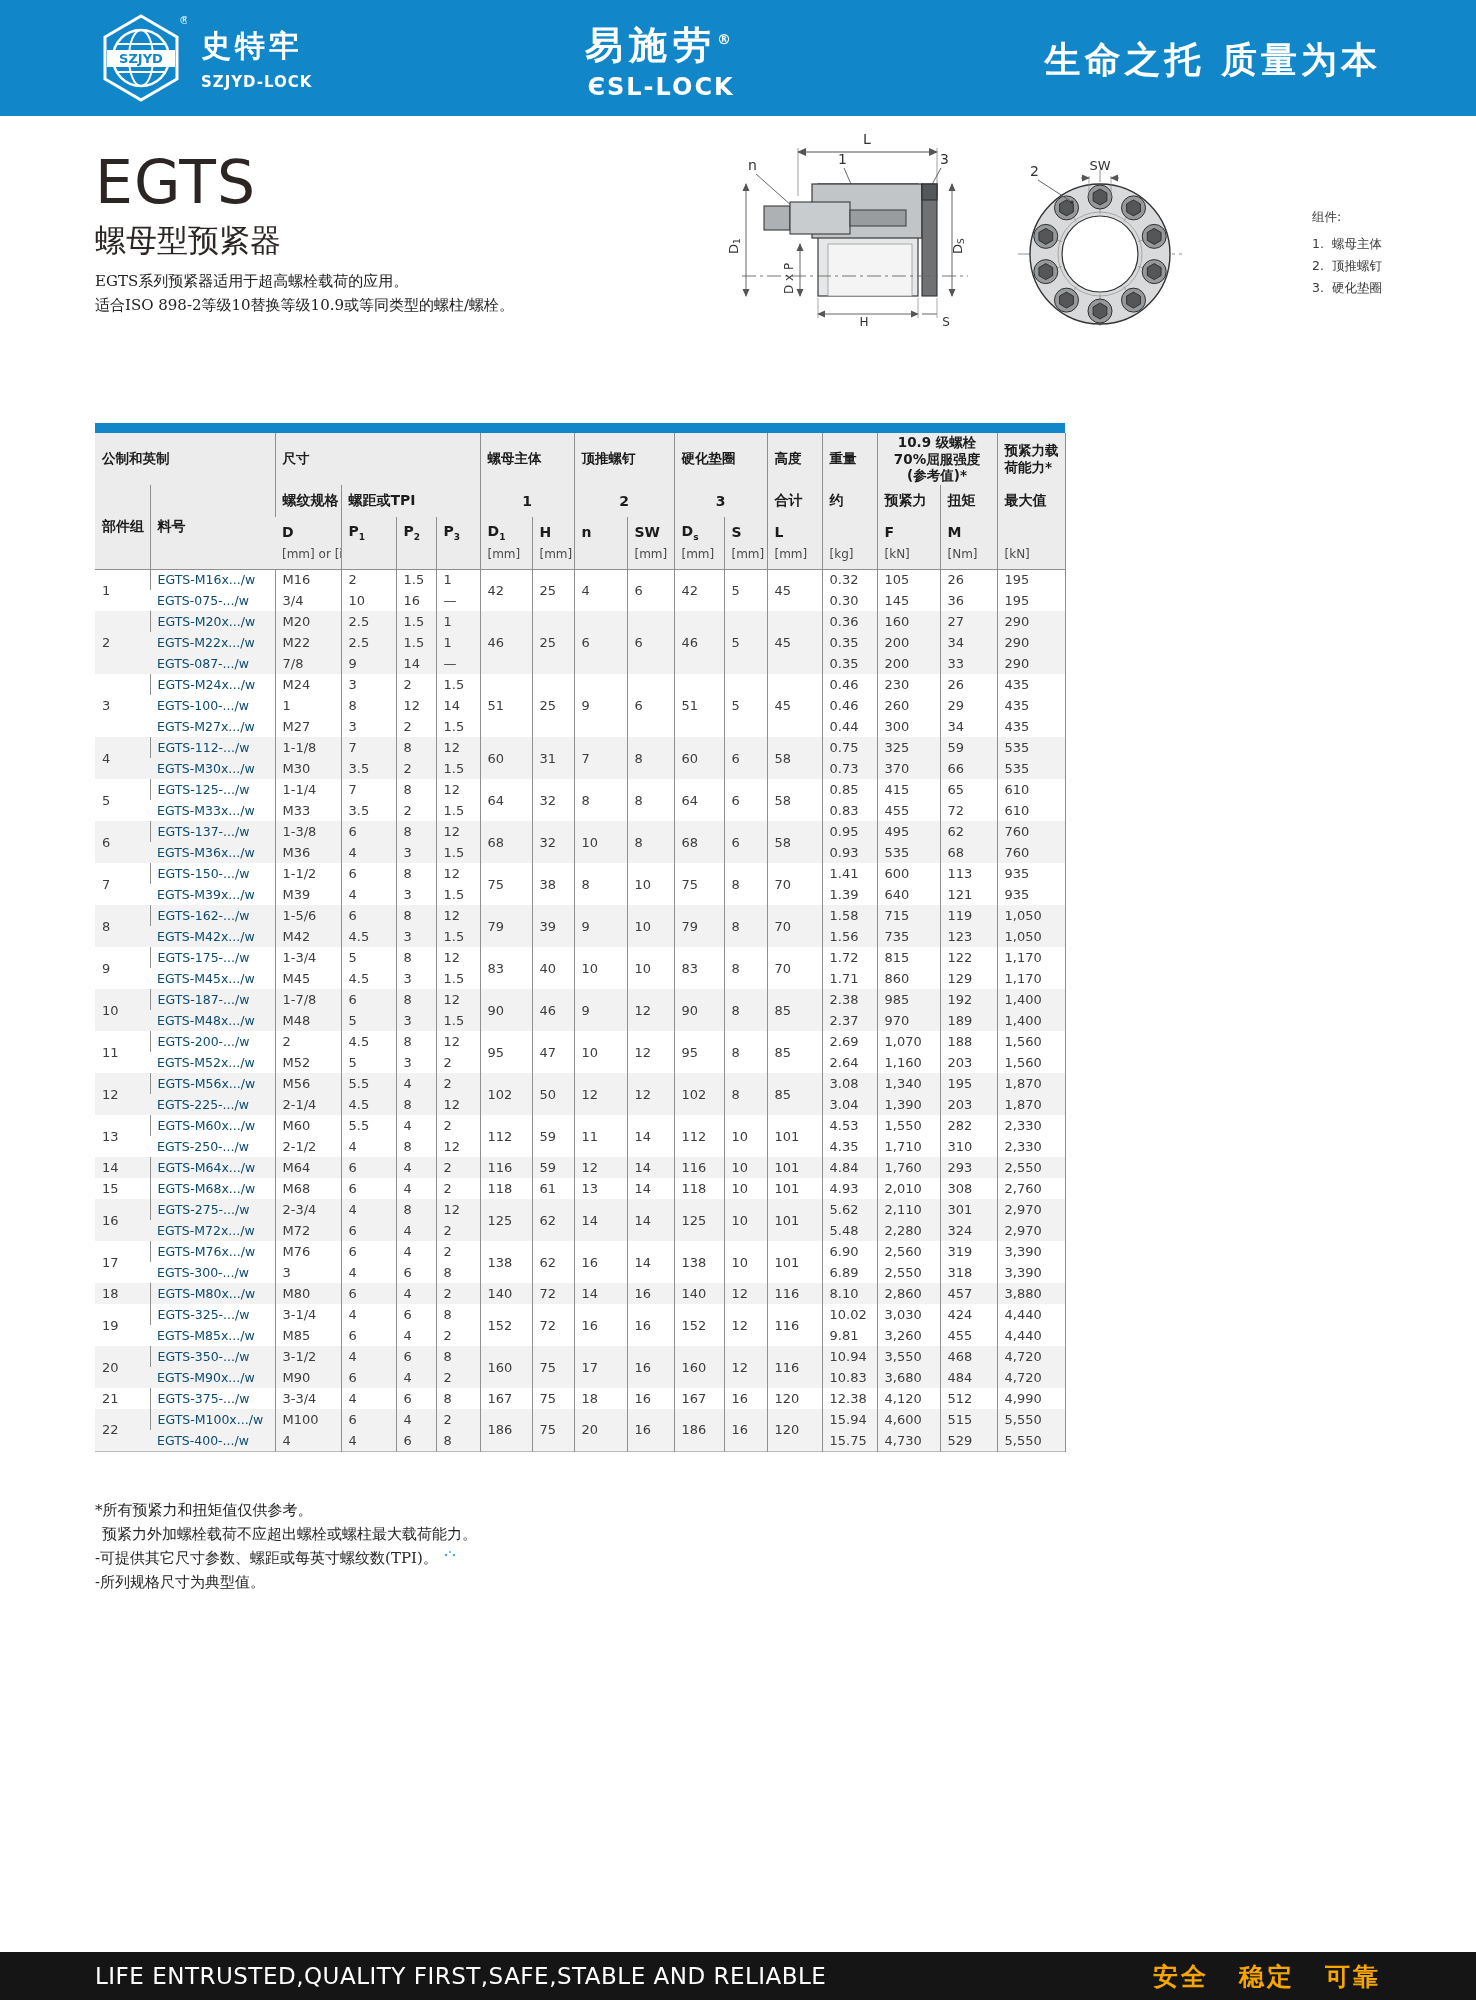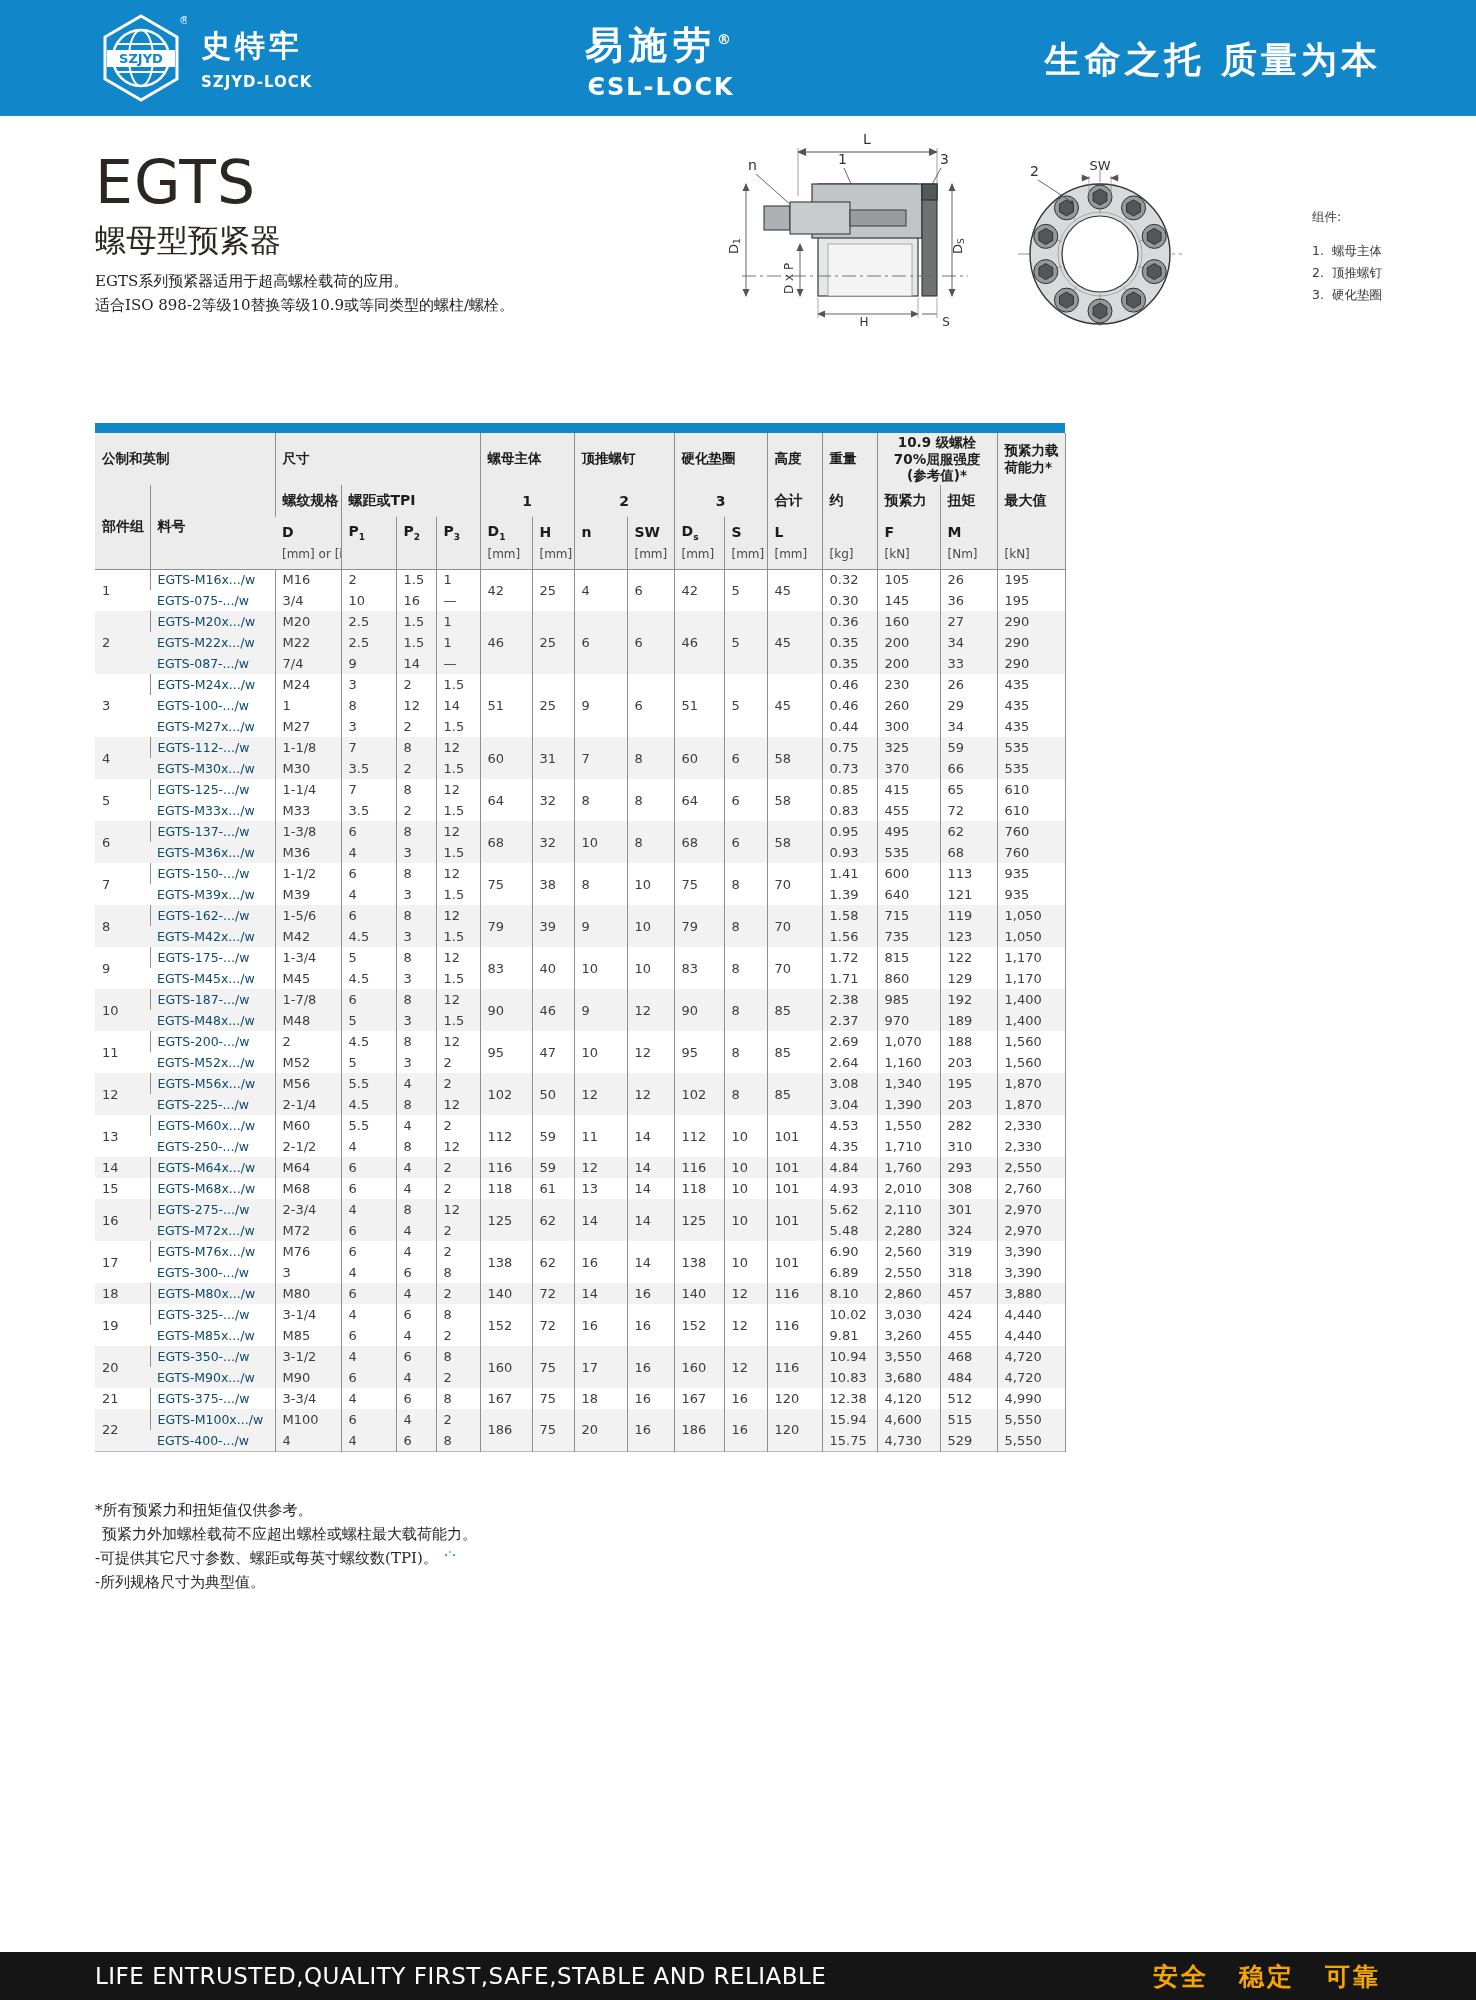--- a/index.html
+++ b/index.html
@@ -19,21 +19,21 @@
 
   
   .title-block { position:absolute; left:95px; top:152px; color:#2b2523; }
   .title-series { font-size:60px; font-weight:500; letter-spacing:1px; line-height:1.0; }
   .title-sub { font-size:31px; font-weight:400; margin-top:8px; line-height:1.3; }
   .title-desc { font-family:"DejaVu Serif", serif; font-size:15px; color:#222; margin-top:10px; line-height:1.55; }
 
   
   .diagram { position:absolute; left:700px; top:126px; width:762px; height:202px; }
   .legend { position:absolute; left:612px; top:80px; font-size:12.5px; color:#3a3a3a; line-height:1.75; }
-  .legend .lg-title { margin-bottom:12px; }
+  .legend .lg-title { margin-bottom:5px; }
   svg text { font-family:"DejaVu Sans", sans-serif; }
 
   
   .table-wrap { position:absolute; left:95px; top:423px; width:970px; }
   .table-topbar { height:10px; background:#1186c8; }
   table.spec { width:970px; border-collapse:collapse; table-layout:fixed; }
   table.spec th, table.spec td { border-left:1px solid #8f8f8f; padding:0 0 0 7px; text-align:left; vertical-align:middle; overflow:hidden; white-space:nowrap; }
   table.spec th:first-child, table.spec td:first-child { border-left:none; }
   table.spec th:last-child, table.spec td:last-child { border-right:1px solid #8f8f8f; }
   thead { background:#ececec; }
@@ -365,21 +365,21 @@
             <td class="c-num">2.5</td>
             <td class="c-num">1.5</td>
             <td class="c-num">1</td>
             <td class="c-num">0.35</td>
             <td class="c-num">200</td>
             <td class="c-num">34</td>
             <td class="c-num">290</td>
           </tr>
           <tr class="g-even">
             <td class="c-part">EGTS-087-.../w</td>
-            <td class="c-num">7/4</td>
+            <td class="c-num">7/8</td>
             <td class="c-num">9</td>
             <td class="c-num">14</td>
             <td class="c-num">—</td>
             <td class="c-num">0.35</td>
             <td class="c-num">200</td>
             <td class="c-num">33</td>
             <td class="c-num">290</td>
           </tr>
           <tr class="g-odd">
             <td class="c-group" rowspan="3">3</td>

